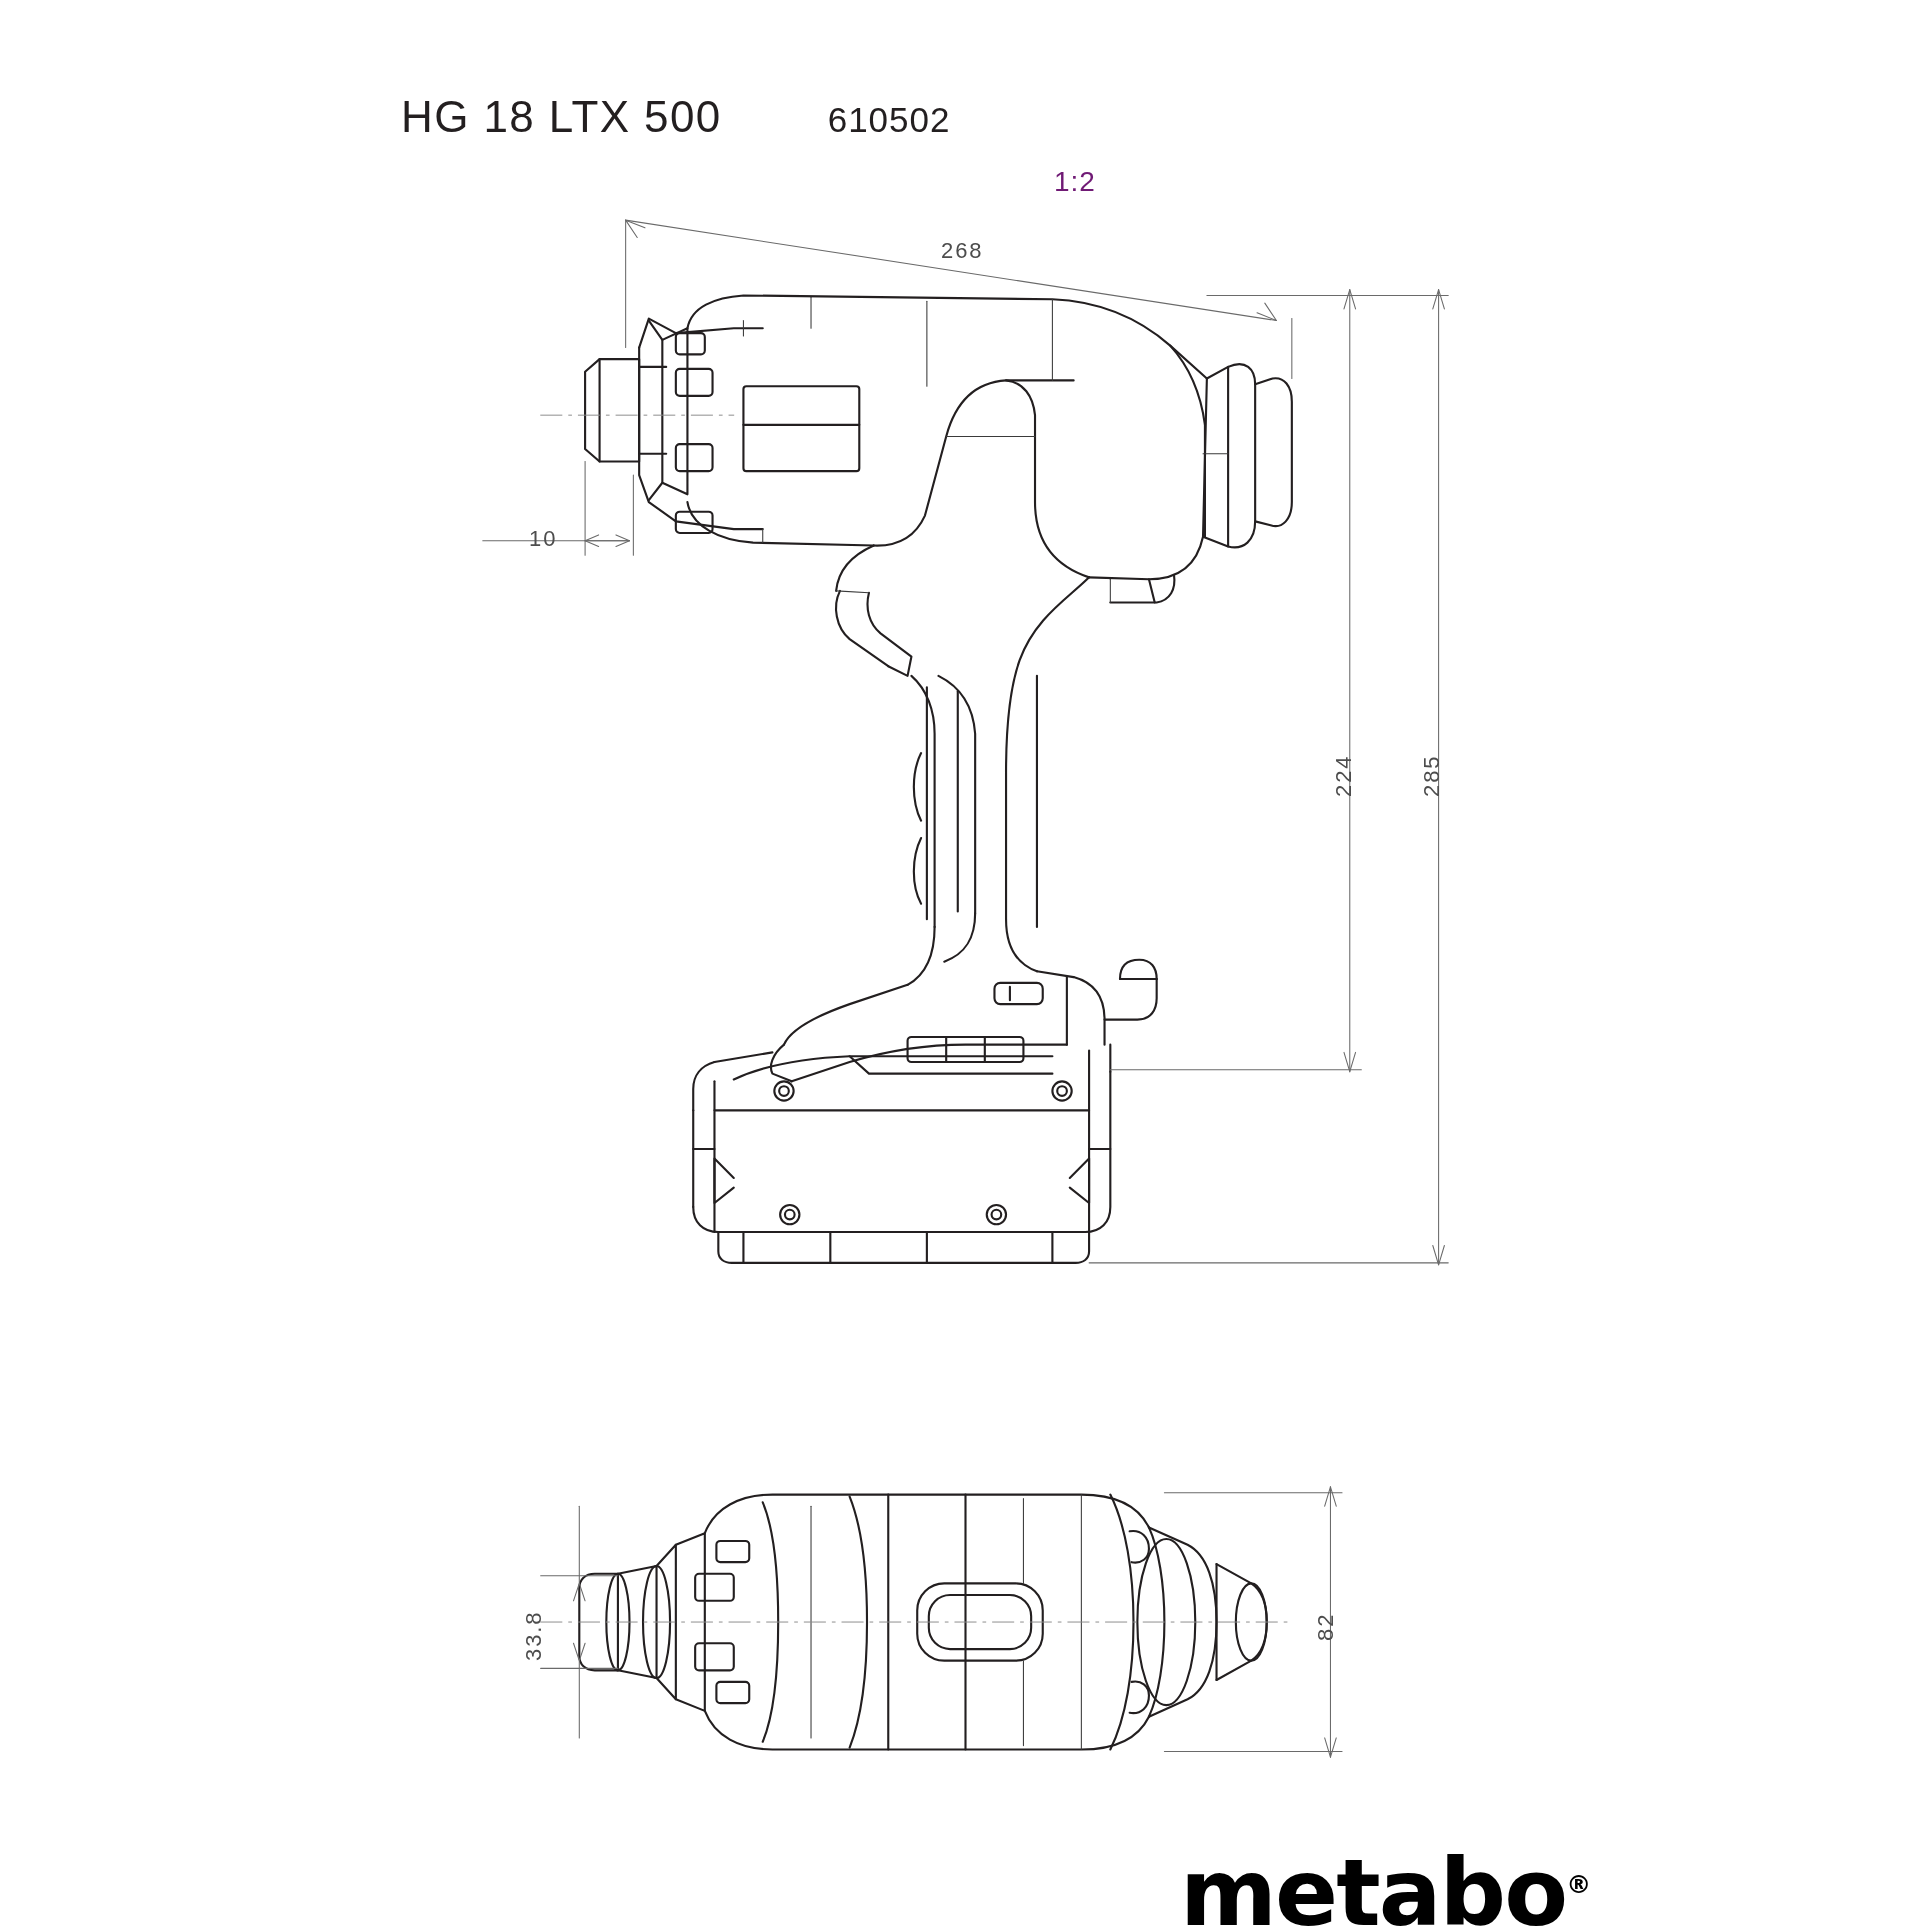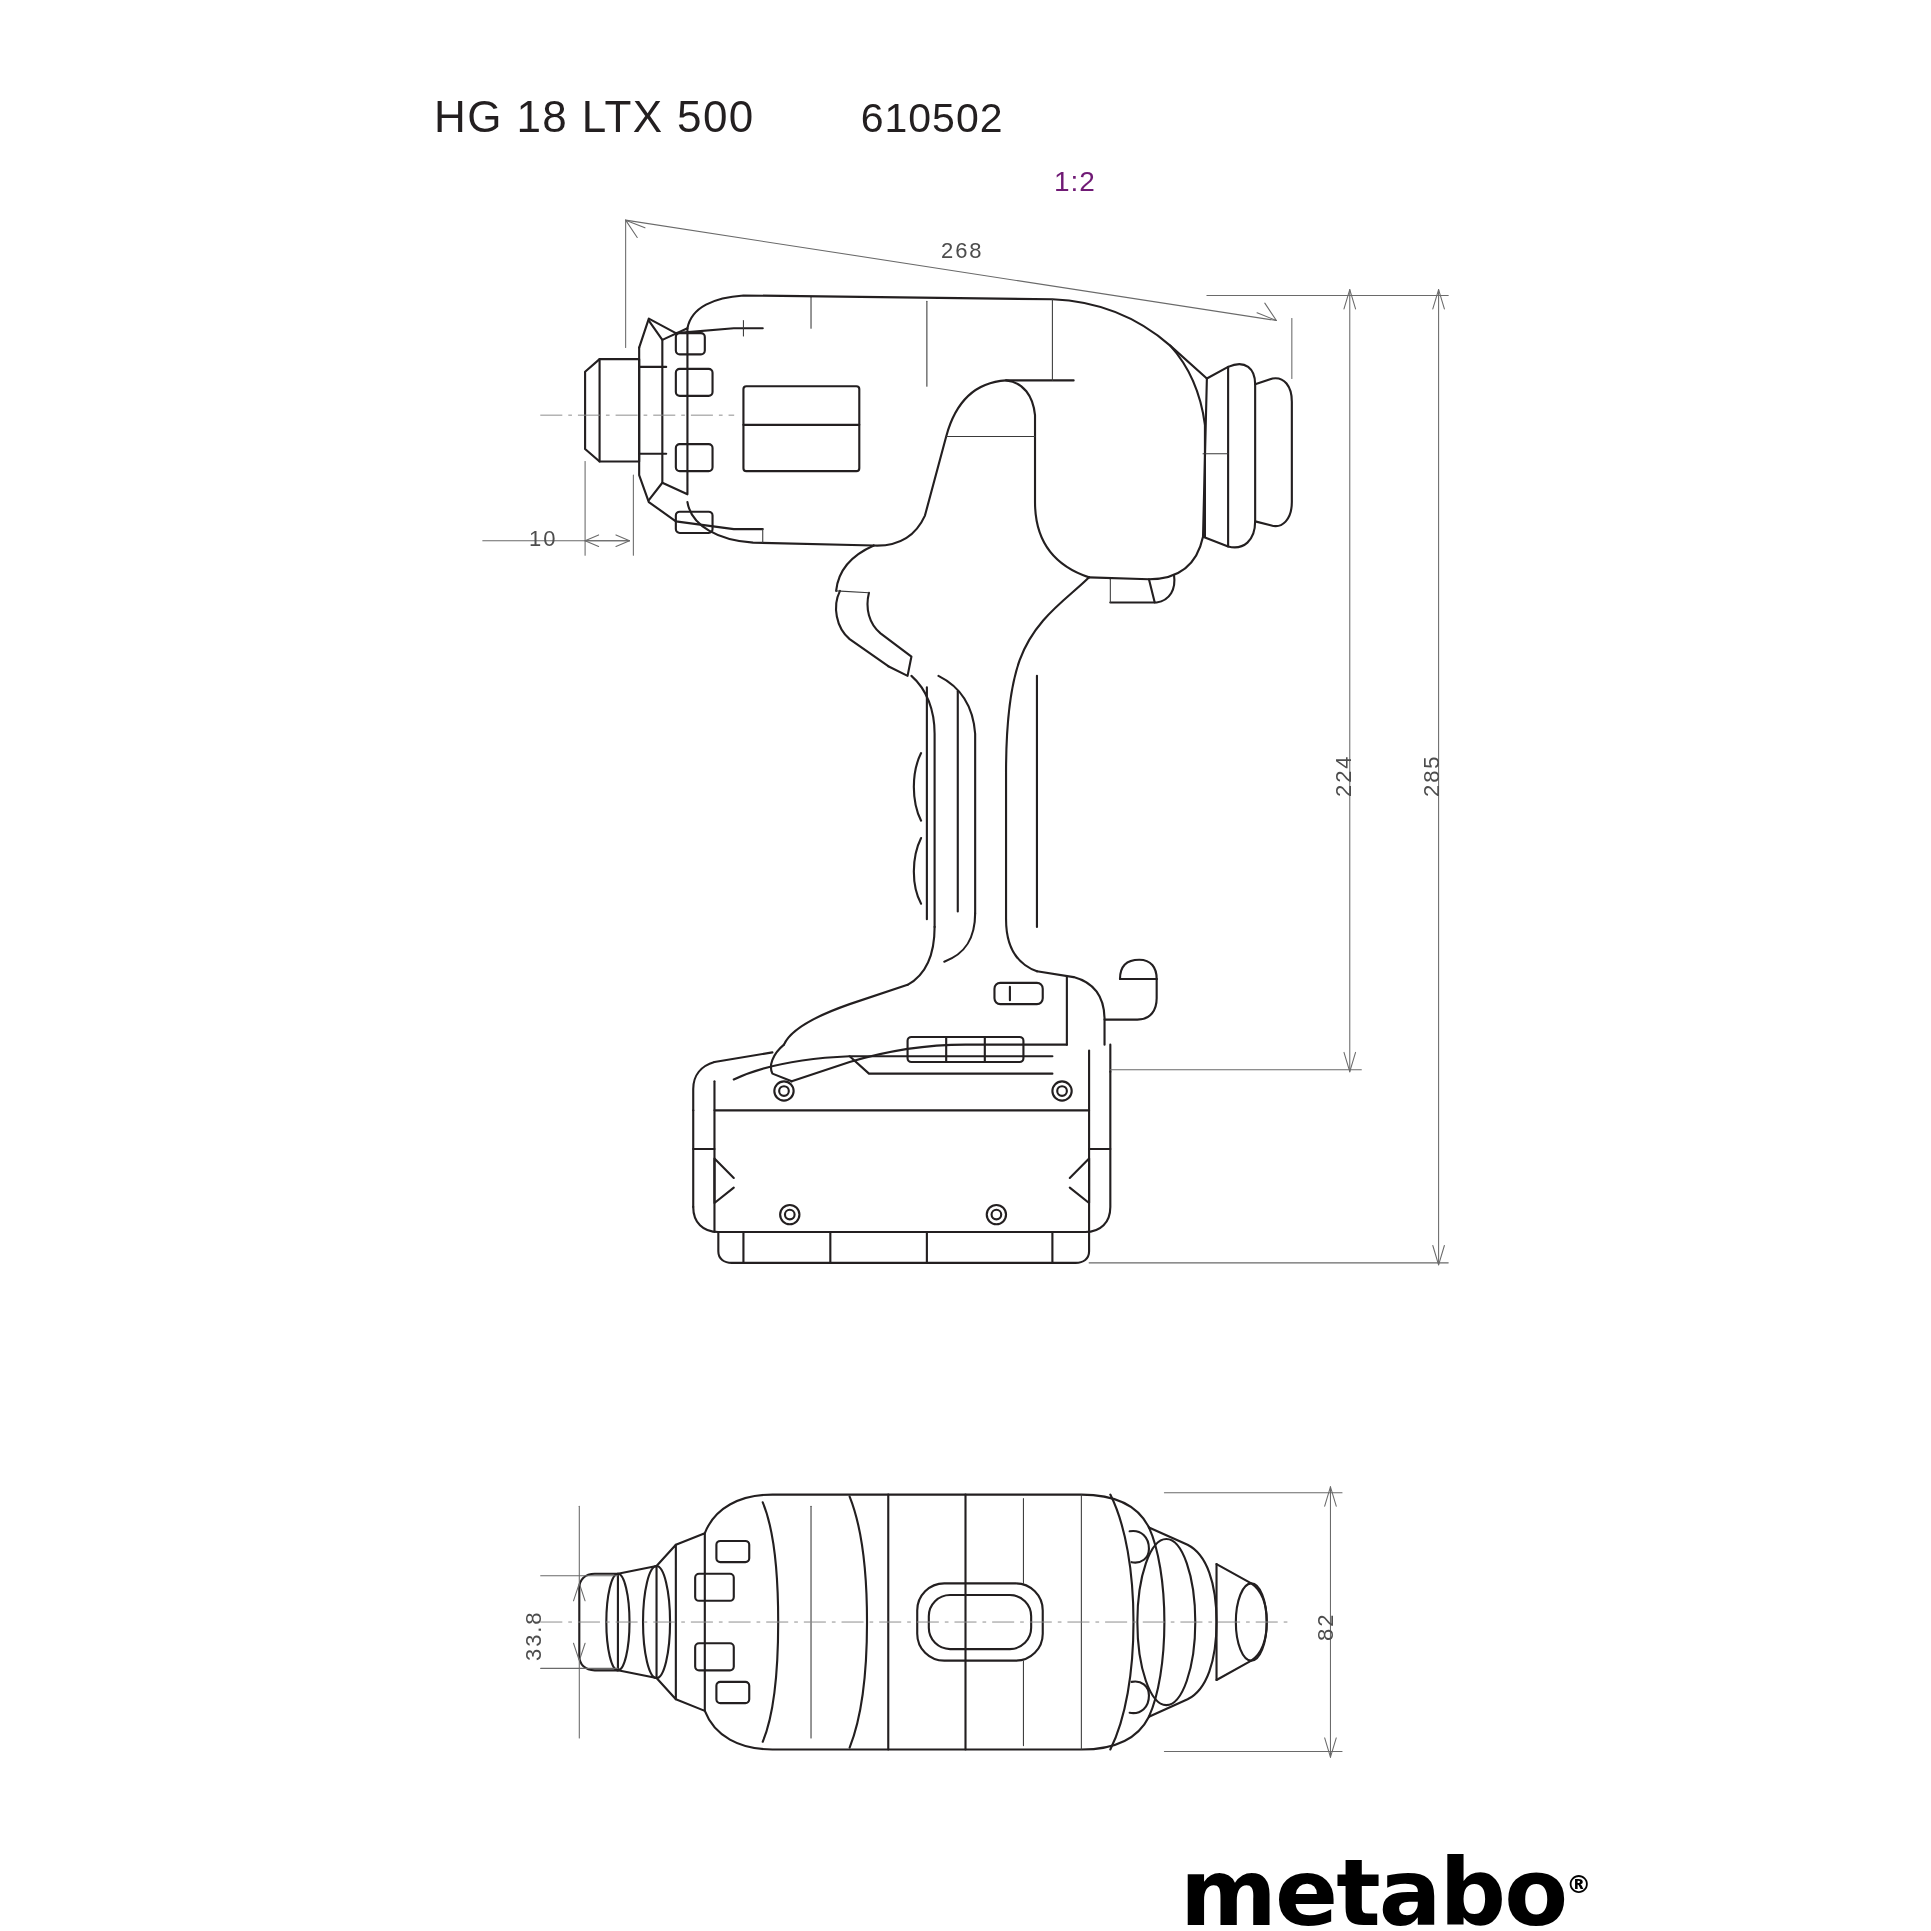--- a/index.html
+++ b/index.html
@@ -29,24 +29,23 @@
     display: flex;
     align-items: baseline;
     gap: 106px;
   }
   .model-name {
     font-size: 44px;
     letter-spacing: 1.4px;
     color: #231f20;
     font-weight: 400;
     white-space: nowrap;
-    margin-left: 33px;
   }
   .article-number {
-    font-size: 41px;
+    font-size: 35px;
     letter-spacing: 1px;
     color: #231f20;
     font-weight: 400;
     white-space: nowrap;
   }
   .scale-label {
     position: absolute;
     left: 1054px;
     top: 166px;
     font-size: 28px;

